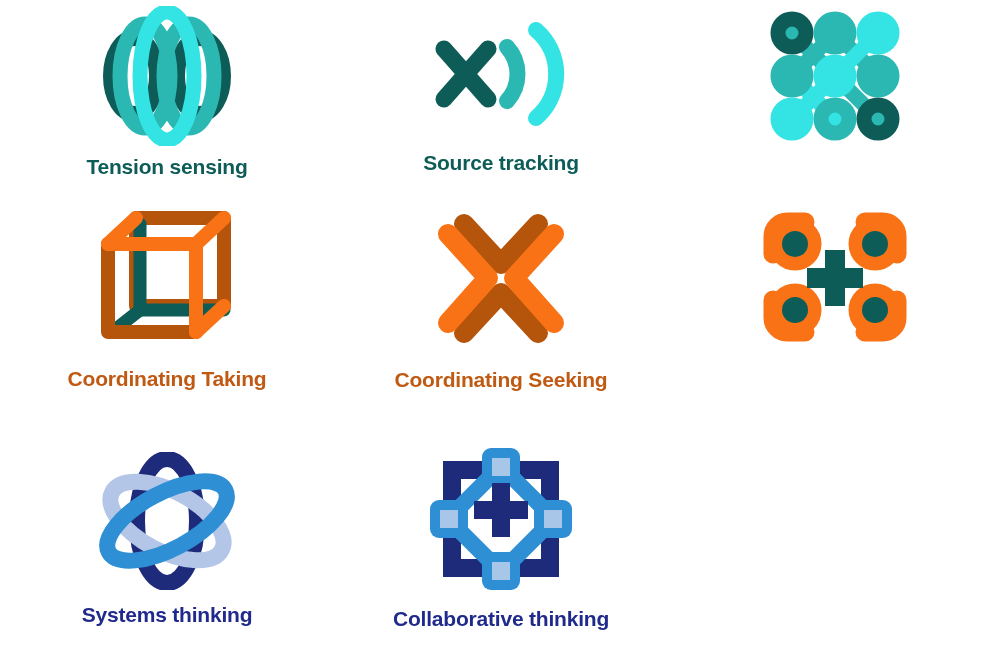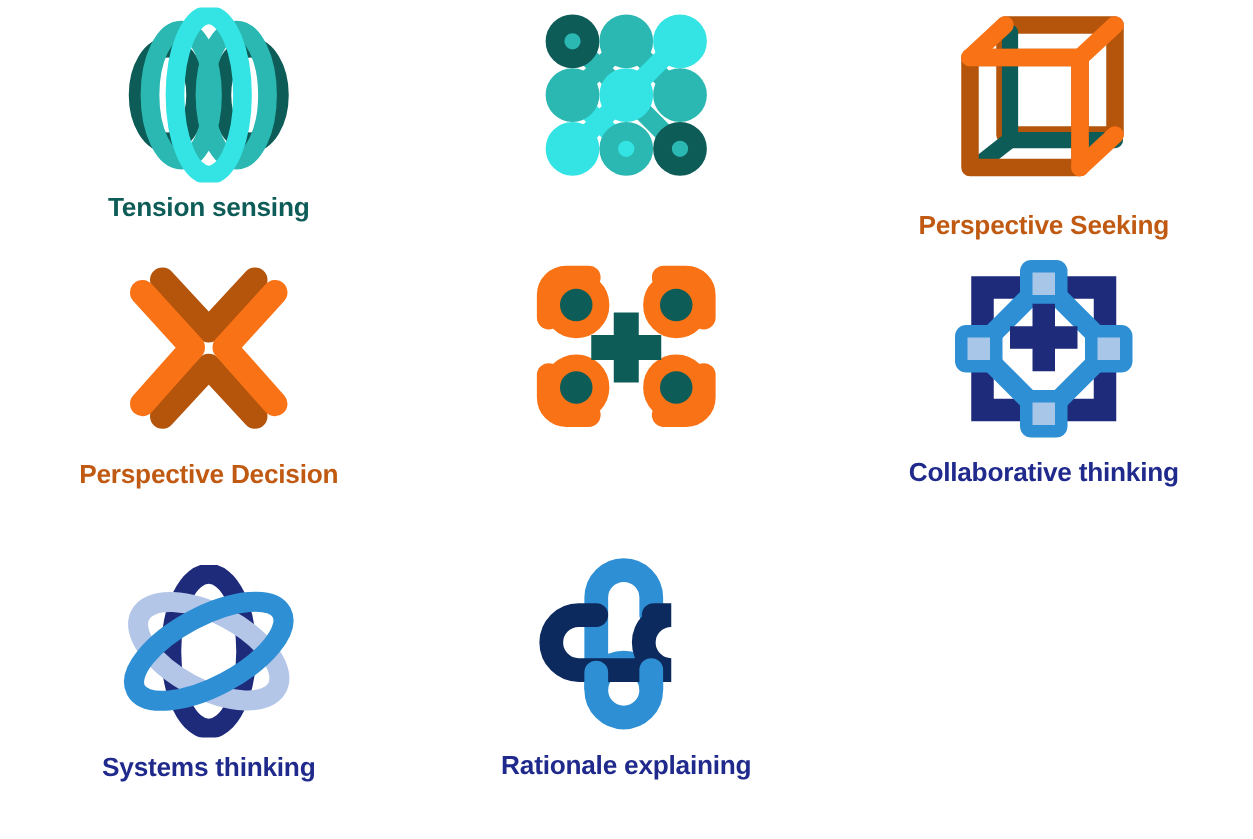--- a/index.html
+++ b/index.html
@@ -61,20 +61,33 @@
         <ellipse cx="47" cy="70" rx="23" ry="38" fill="none" stroke="#0e5c57" stroke-width="16"></ellipse>
         <ellipse cx="113" cy="70" rx="23" ry="38" fill="none" stroke="#0e5c57" stroke-width="16"></ellipse>
         <ellipse cx="58" cy="70" rx="25" ry="52" fill="none" stroke="#2bb8b2" stroke-width="15"></ellipse>
         <ellipse cx="102" cy="70" rx="25" ry="52" fill="none" stroke="#2bb8b2" stroke-width="15"></ellipse>
         <ellipse cx="80" cy="70" rx="27" ry="64" fill="none" stroke="#34e4e4" stroke-width="15"></ellipse>
       </svg>
     </div>
     <div class="label">Tension sensing</div>
   </div>
 
+  <div class="cell r1 c2">
+    <div class="icon-wrap">
+      <svg width="150" height="120" viewBox="0 0 150 120">
+        <g stroke="#0e5c57" stroke-width="17" stroke-linecap="round">
+          <line x1="18" y1="35" x2="62" y2="85"></line>
+          <line x1="62" y1="35" x2="18" y2="85"></line>
+        </g>
+        <path d="M81 33 A40 40 0 0 1 81 87" fill="none" stroke="#2bb8b2" stroke-width="16" stroke-linecap="round"></path>
+        <path d="M110 16 A58 58 0 0 1 110 104" fill="none" stroke="#34e4e4" stroke-width="16" stroke-linecap="round"></path>
+      </svg>
+    </div>
+    <div class="label">Source tracking</div>
+  </div>
 
   <div class="cell r1 c3">
     <div class="icon-wrap">
       <svg width="150" height="148" viewBox="0 0 150 148">
         <g stroke-width="15" stroke-linecap="round" fill="none">
           <line x1="32" y1="31" x2="75" y2="74" stroke="#2bb8b2"></line>
           <line x1="75" y1="31" x2="118" y2="74" stroke="#2bb8b2"></line>
           <line x1="32" y1="74" x2="75" y2="117" stroke="#34e4e4"></line>
           <line x1="75" y1="74" x2="118" y2="117" stroke="#2bb8b2"></line>
           <line x1="75" y1="31" x2="32" y2="74" stroke="#2bb8b2"></line>
@@ -116,35 +129,35 @@
 
         <g stroke="#f97316" stroke-width="14" fill="none" stroke-linecap="round">
           <line x1="16" y1="40" x2="44" y2="14"></line>
           <line x1="104" y1="40" x2="132" y2="14"></line>
           <line x1="104" y1="128" x2="132" y2="102"></line>
           <line x1="16" y1="40" x2="104" y2="40"></line>
           <line x1="104" y1="40" x2="104" y2="128"></line>
         </g>
       </svg>
     </div>
-    <div class="label">Perspective Seeking</div>
+    <div class="label">Coordinating Taking</div>
   </div>
 
   <div class="cell r2 c5">
     <div class="icon-wrap">
       <svg width="150" height="145" viewBox="0 0 150 145">
         <g fill="none" stroke-width="20" stroke-linecap="round" stroke-linejoin="round">
           <polyline points="38,18 75,58 112,18" stroke="#b5550c"></polyline>
           <polyline points="38,127 75,87 112,127" stroke="#b5550c"></polyline>
           <polyline points="22,28 62,72 22,117" stroke="#f97316"></polyline>
           <polyline points="128,28 88,72 128,117" stroke="#f97316"></polyline>
         </g>
       </svg>
     </div>
-    <div class="label">Perspective Decision</div>
+    <div class="label">Coordinating Seeking</div>
   </div>
 
   <div class="cell r2 c6">
     <div class="icon-wrap">
       <svg width="148" height="142" viewBox="0 0 148 142">
         <g fill="none" stroke="#f97316" stroke-width="19" stroke-linecap="round">
           <path d="M44 16 H26 A14 14 0 0 0 12 30 V48"></path>
           <path d="M104 16 H122 A14 14 0 0 1 136 30 V48"></path>
           <path d="M44 126 H26 A14 14 0 0 1 12 112 V94"></path>
           <path d="M104 126 H122 A14 14 0 0 0 136 112 V94"></path>
@@ -157,20 +170,31 @@
         </g>
         <g fill="#0e5c57">
           <circle cx="34" cy="38" r="13"></circle>
           <circle cx="114" cy="38" r="13"></circle>
           <circle cx="34" cy="104" r="13"></circle>
           <circle cx="114" cy="104" r="13"></circle>
         </g>
         <path d="M64 50 h20 v18 h18 v20 h-18 v18 h-20 v-18 h-18 v-20 h18 z" fill="#0e5c57" transform="translate(0,-6)"></path>
       </svg>
     </div>
+  </div>
+
+  <div class="cell r3 c8">
+    <div class="icon-wrap">
+      <svg width="140" height="138" viewBox="0 0 140 138">
+        <ellipse cx="70" cy="69" rx="30" ry="62" fill="none" stroke="#1e2a7a" stroke-width="16"></ellipse>
+        <ellipse cx="70" cy="69" rx="30" ry="62" fill="none" stroke="#b3c6e8" stroke-width="16" transform="rotate(-62 70 69)"></ellipse>
+        <ellipse cx="70" cy="69" rx="28" ry="66" fill="none" stroke="#2e8fd4" stroke-width="16" transform="rotate(62 70 69)"></ellipse>
+      </svg>
+    </div>
+    <div class="label">Systems thinking</div>
   </div>
 
   <div class="cell r3 c7">
     <div class="icon-wrap">
       <svg width="150" height="148" viewBox="0 0 150 148">
         <rect x="26" y="26" width="98" height="98" fill="none" stroke="#1e2a7a" stroke-width="18"></rect>
         <polygon points="75,22 128,75 75,128 22,75" fill="none" stroke="#2e8fd4" stroke-width="16" stroke-linejoin="round"></polygon>
         <g>
           <rect x="56" y="4" width="38" height="38" rx="9" fill="#2e8fd4"></rect>
           <rect x="56" y="108" width="38" height="38" rx="9" fill="#2e8fd4"></rect>
@@ -180,38 +204,14 @@
           <rect x="66" y="118" width="18" height="18" fill="#a8c6e8"></rect>
           <rect x="14" y="66" width="18" height="18" fill="#a8c6e8"></rect>
           <rect x="118" y="66" width="18" height="18" fill="#a8c6e8"></rect>
         </g>
         <path d="M66 48 h18 v18 h18 v18 h-18 v18 h-18 v-18 h-18 v-18 h18 z" fill="#1e2a7a" transform="translate(0,-9)"></path>
       </svg>
     </div>
     <div class="label">Collaborative thinking</div>
   </div>
 
-  <div class="cell r3 c8">
-    <div class="icon-wrap">
-      <svg width="140" height="138" viewBox="0 0 140 138">
-        <ellipse cx="70" cy="69" rx="30" ry="62" fill="none" stroke="#1e2a7a" stroke-width="16"></ellipse>
-        <ellipse cx="70" cy="69" rx="30" ry="62" fill="none" stroke="#b3c6e8" stroke-width="16" transform="rotate(-62 70 69)"></ellipse>
-        <ellipse cx="70" cy="69" rx="28" ry="66" fill="none" stroke="#2e8fd4" stroke-width="16" transform="rotate(62 70 69)"></ellipse>
-      </svg>
-    </div>
-    <div class="label">Systems thinking</div>
-  </div>
-
-  <div class="cell r3 c9">
-    <div class="icon-wrap">
-      <svg width="144" height="142" viewBox="0 0 144 142">
-
-        <path d="M92 48 V34 A22 22 0 0 0 48 34 V108 A22 22 0 0 1 92 108 V94" fill="none" stroke="#2e8fd4" stroke-width="19" stroke-linecap="round"></path>
-
-        <path d="M48 48 H34 A22 22 0 0 0 34 92 H108 A22 22 0 0 1 108 48 H94" fill="none" stroke="#0d2a5e" stroke-width="19" stroke-linecap="round"></path>
-
-        <path d="M92 92 V108 A22 22 0 0 1 70 130 A22 22 0 0 1 48 108 V94" fill="none" stroke="#2e8fd4" stroke-width="19" stroke-linecap="round"></path>
-      </svg>
-    </div>
-    <div class="label">Rationale explaining</div>
-  </div>
 
 </div>
 
 </body></html>

